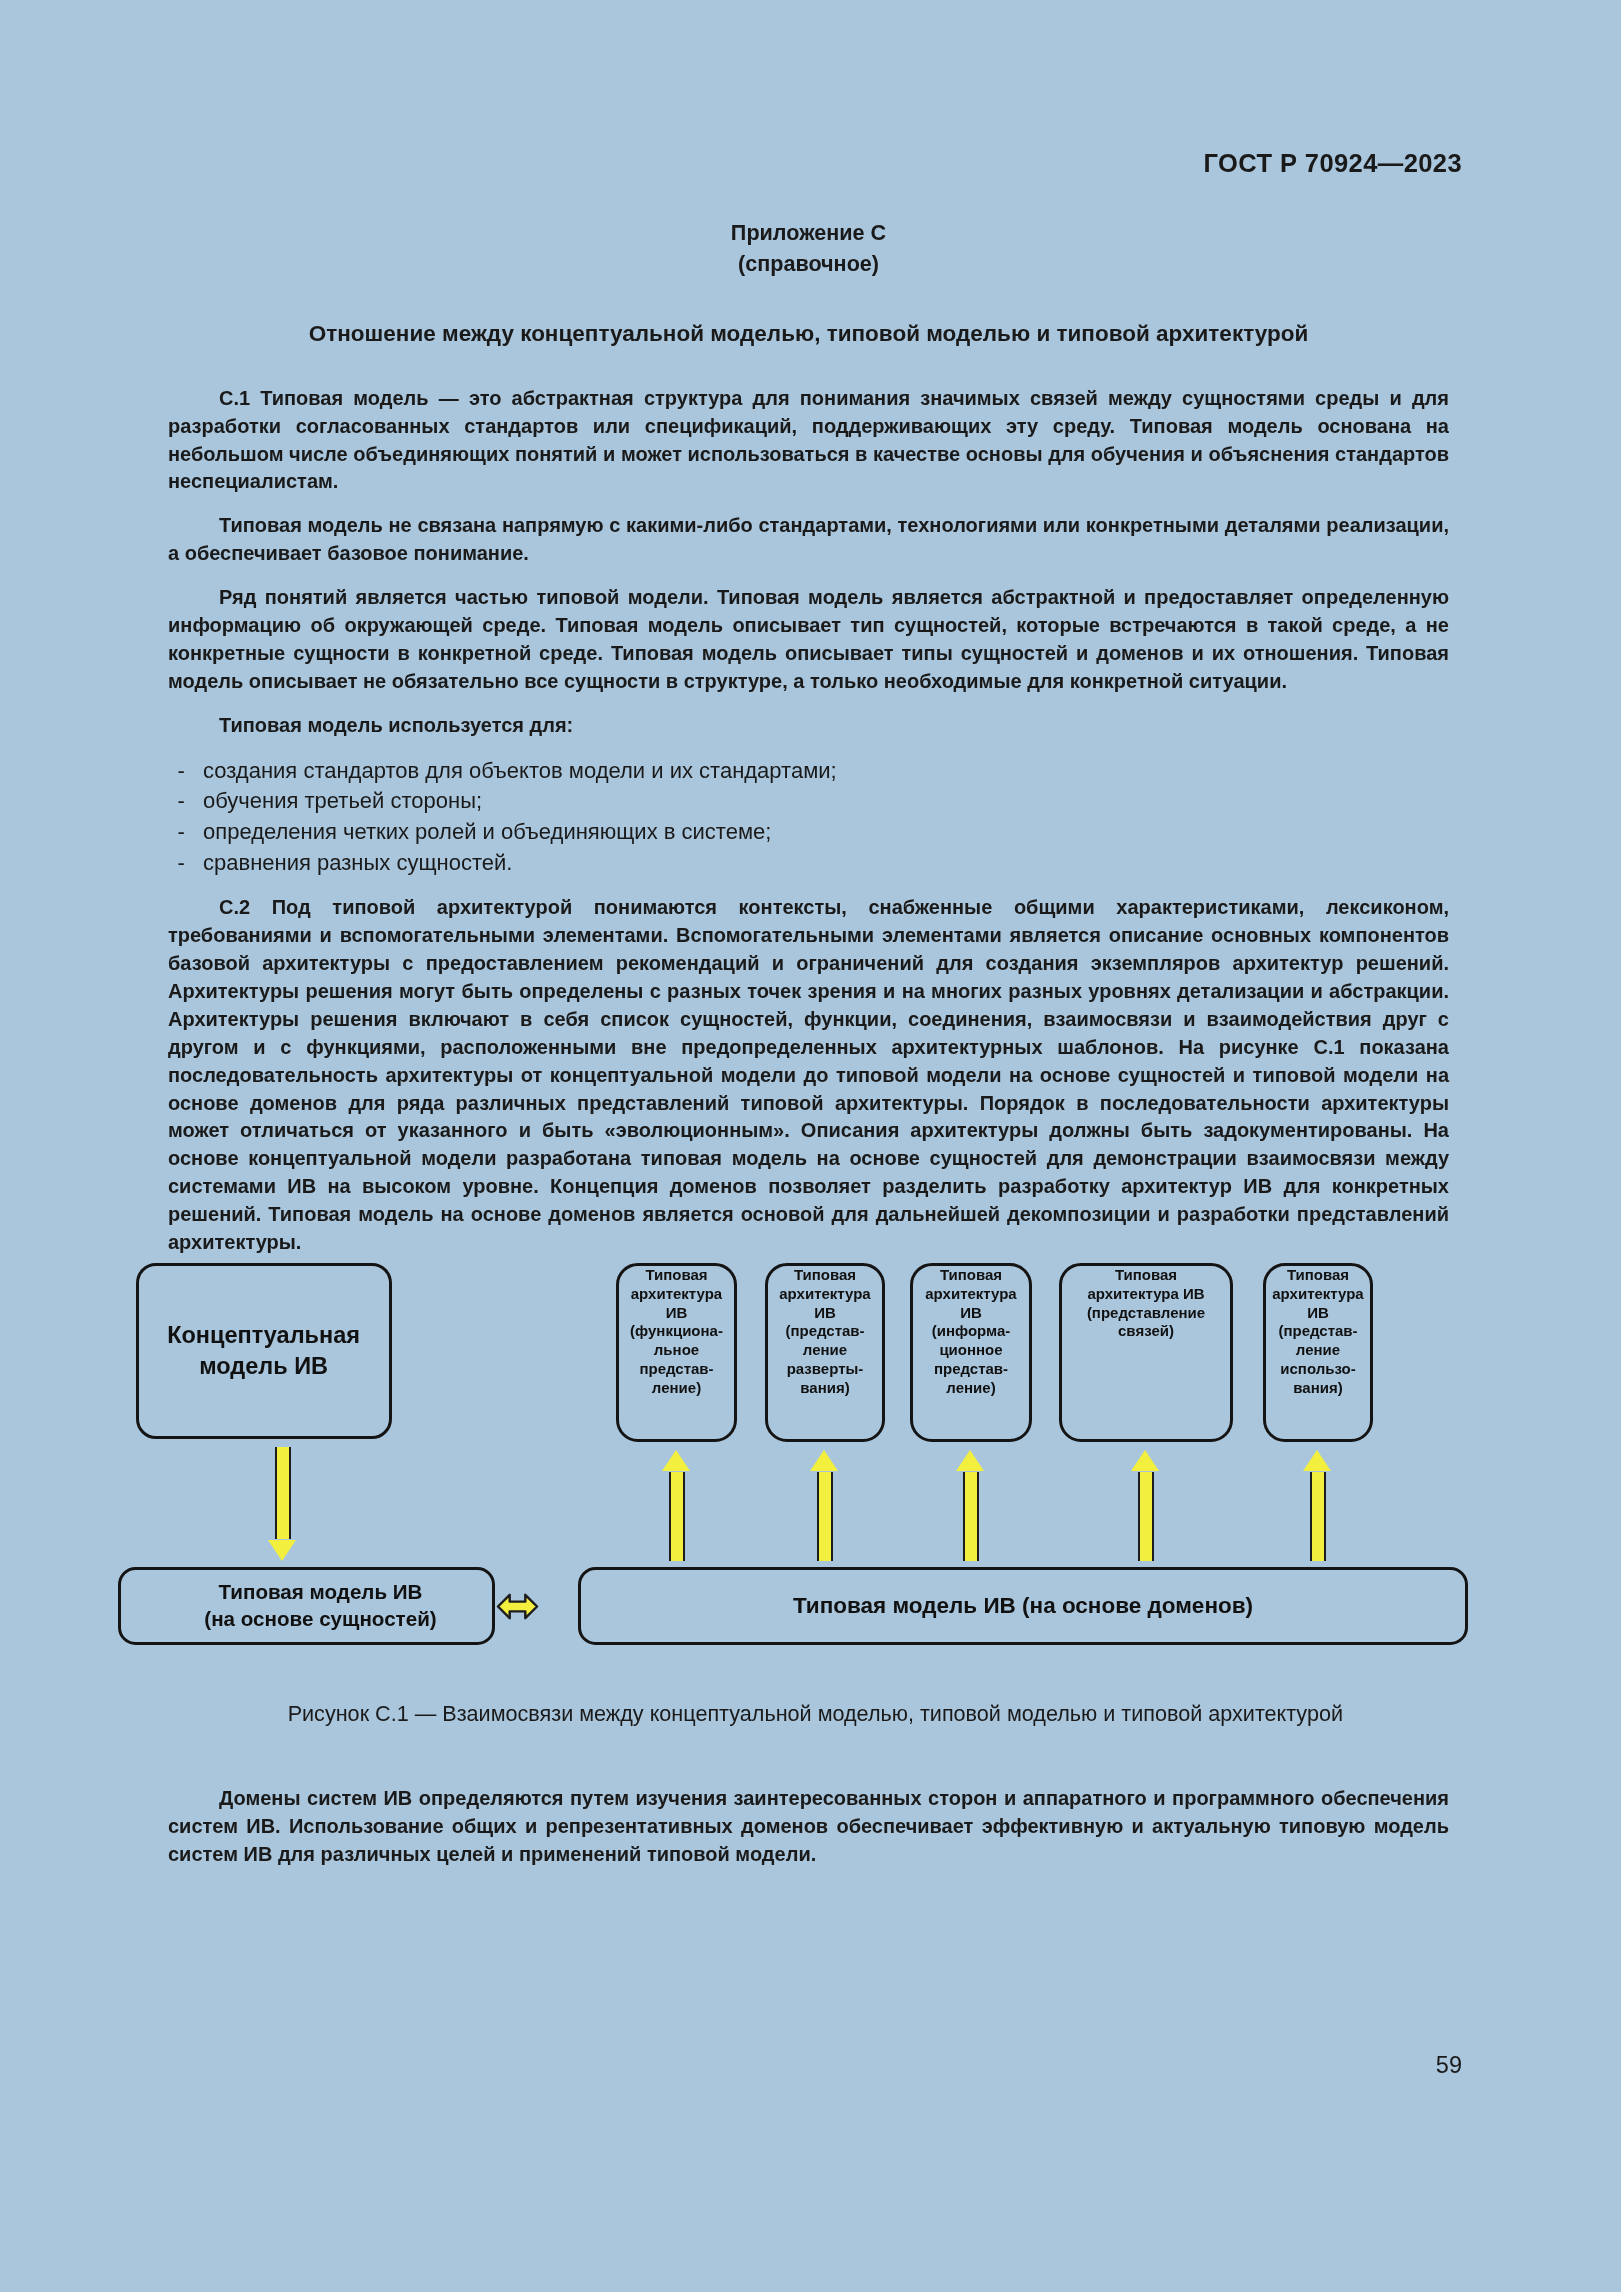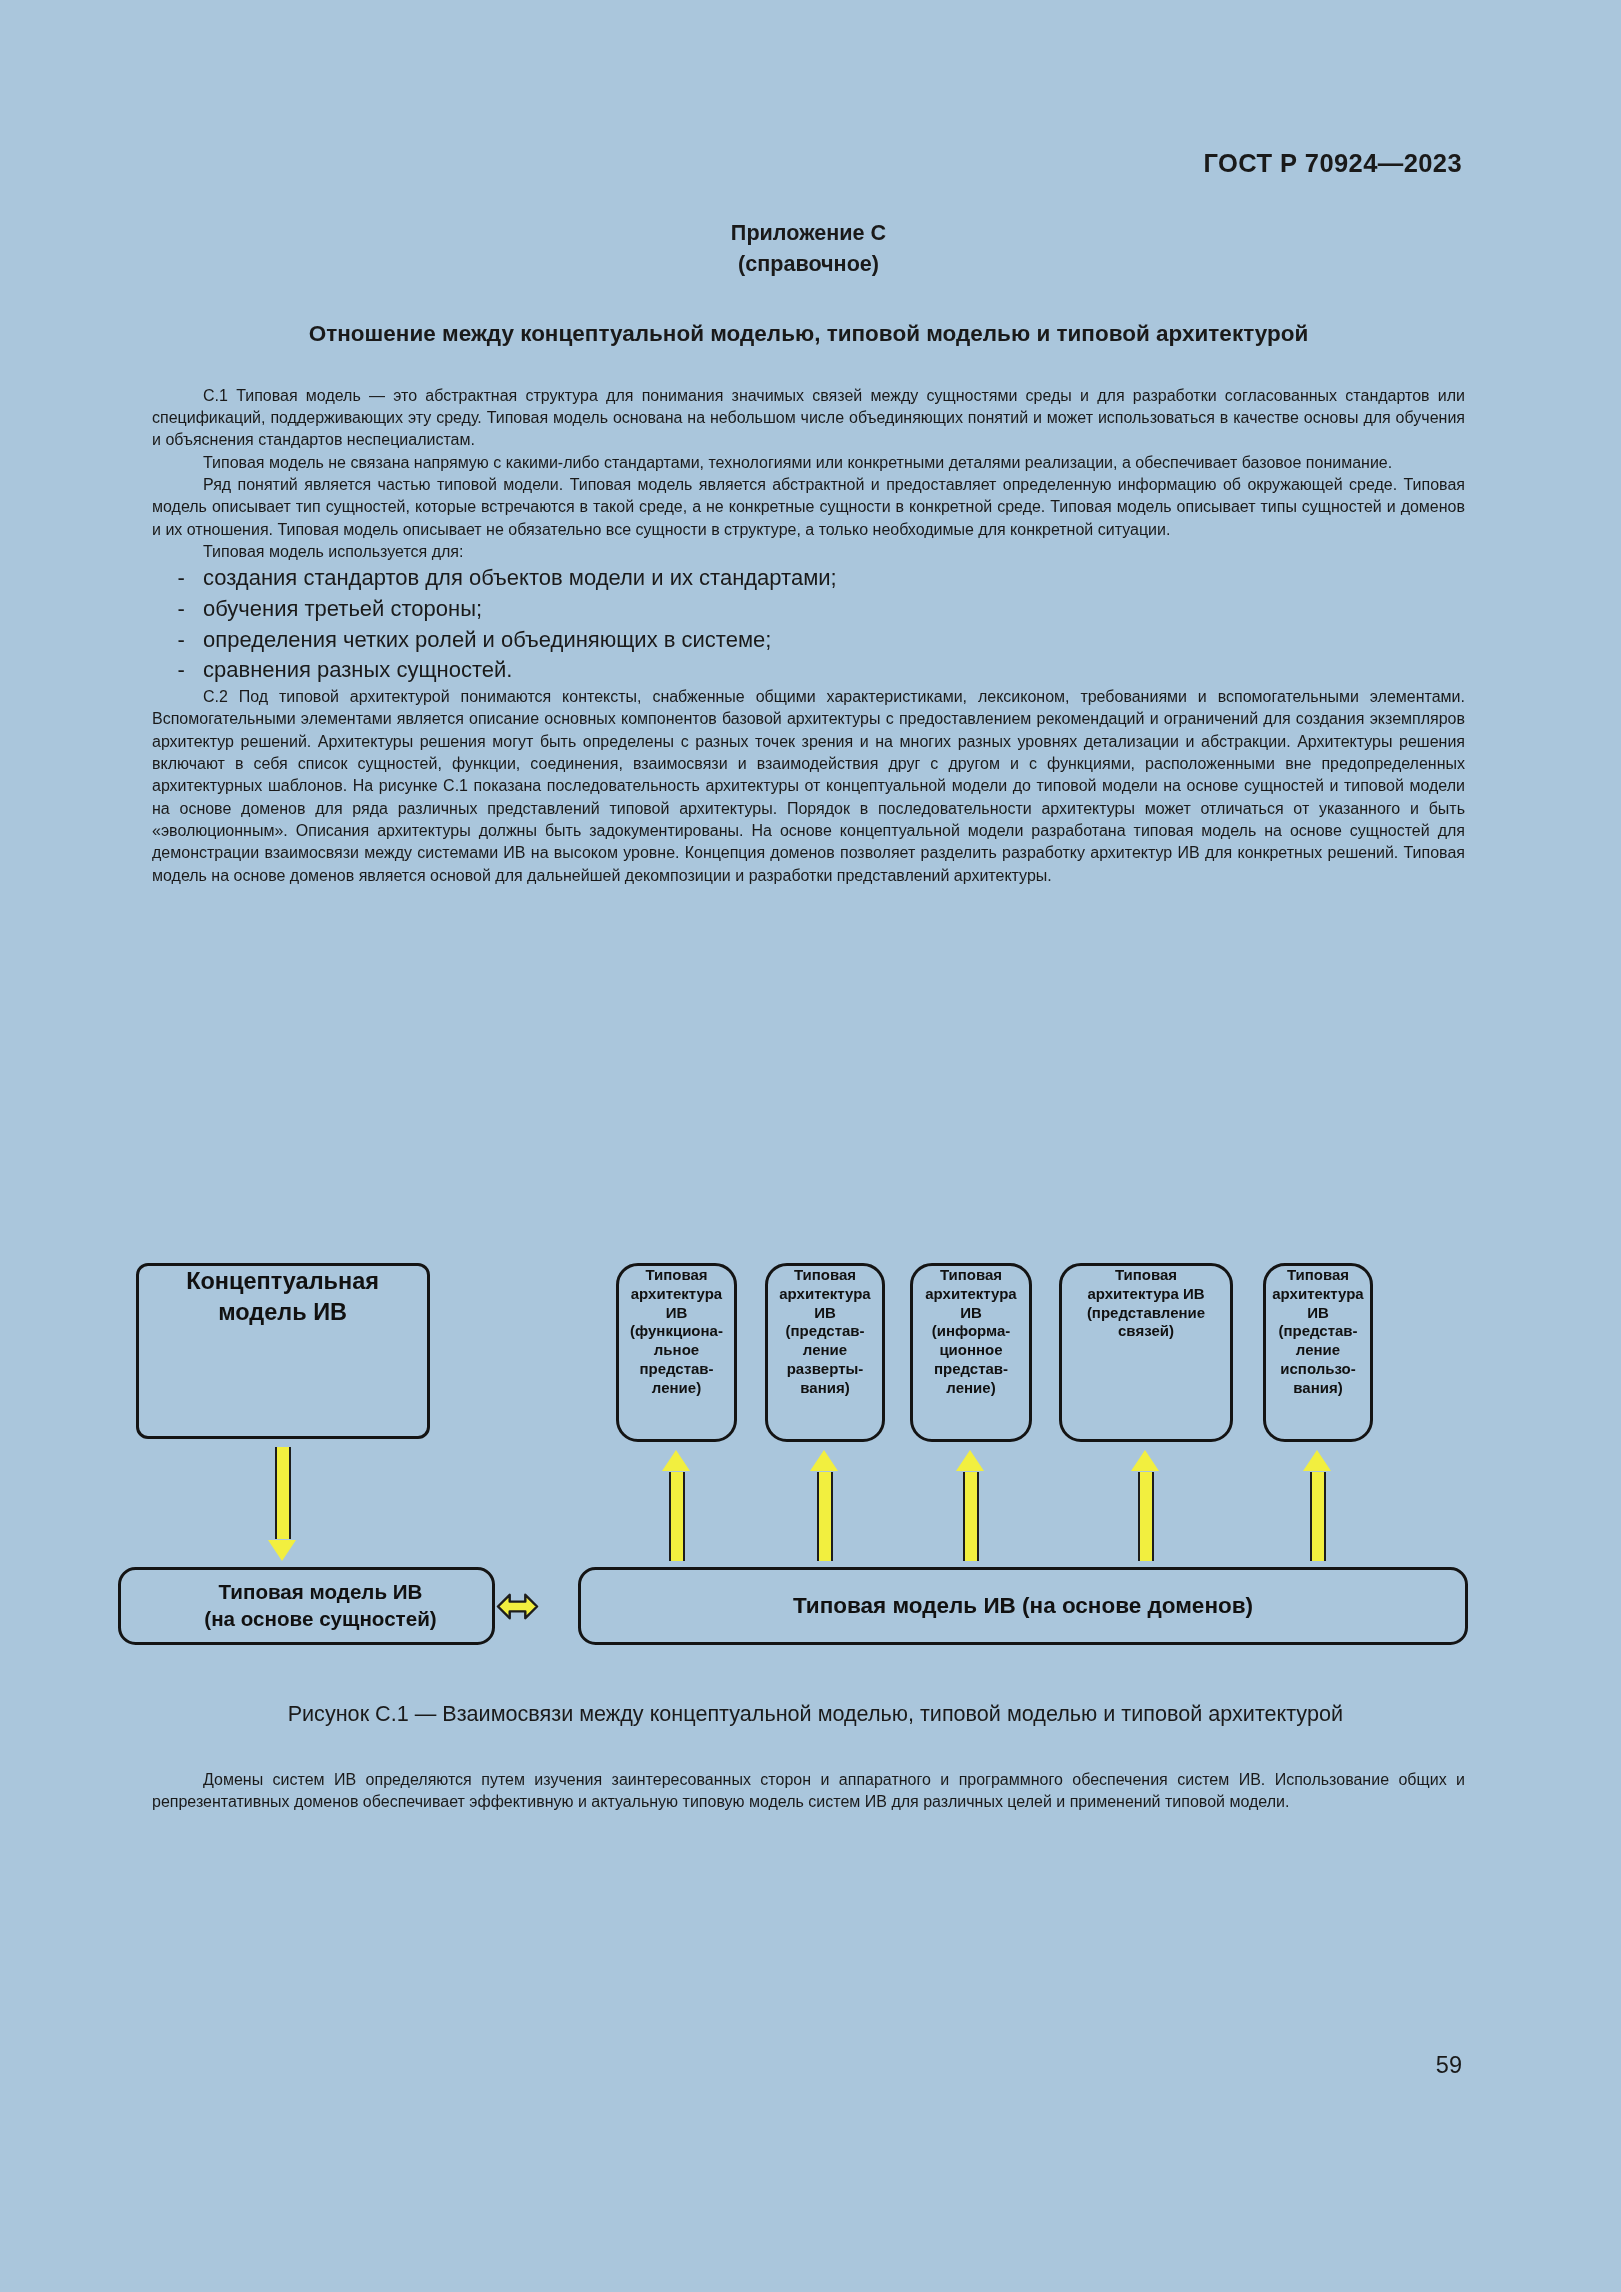--- a/index.html
+++ b/index.html
@@ -57,26 +57,27 @@
   }
   .section-heading {
     text-align: center;
     font-size: 22.5px;
     font-weight: bold;
     margin: 39px 0 0 0;
     line-height: 1.4;
   }
 
   p.body {
-    font-size: 16px;
+    font-size: 20px;
     line-height: 1.395;
-    margin: 0;
+    margin: 16px;
     text-align: justify;
     text-indent: 51px;
     hyphens: manual;
+    font-weight: bold;
   }
   p.body.first { margin-top: 35px; }
   p.body.nojust { text-align: left; }
 
   ul.dashlist {
     list-style: none;
     margin: 0;
     padding: 0;
   }
   ul.dashlist li {
@@ -110,25 +111,26 @@
     justify-content: center;
     text-align: center;
     font-weight: bold;
     color: #111;
   }
   .node .txt { width: 100%; }
 
   .node-concept {
     left: 17.6px;
     top: 7.8px;
-    width: 294px;
+    width: 256px;
     height: 176px;
+    align-items: center;
     font-size: 23.5px;
     line-height: 1.32;
-    border-radius: 12px;
+    border-radius: 20px;
   }
 
   .node-arch {
     top: 7.8px;
     height: 179px;
     font-size: 15px;
     line-height: 1.26;
     padding-top: 0;
     border-radius: 22px;
     border-width: 3.9px;

